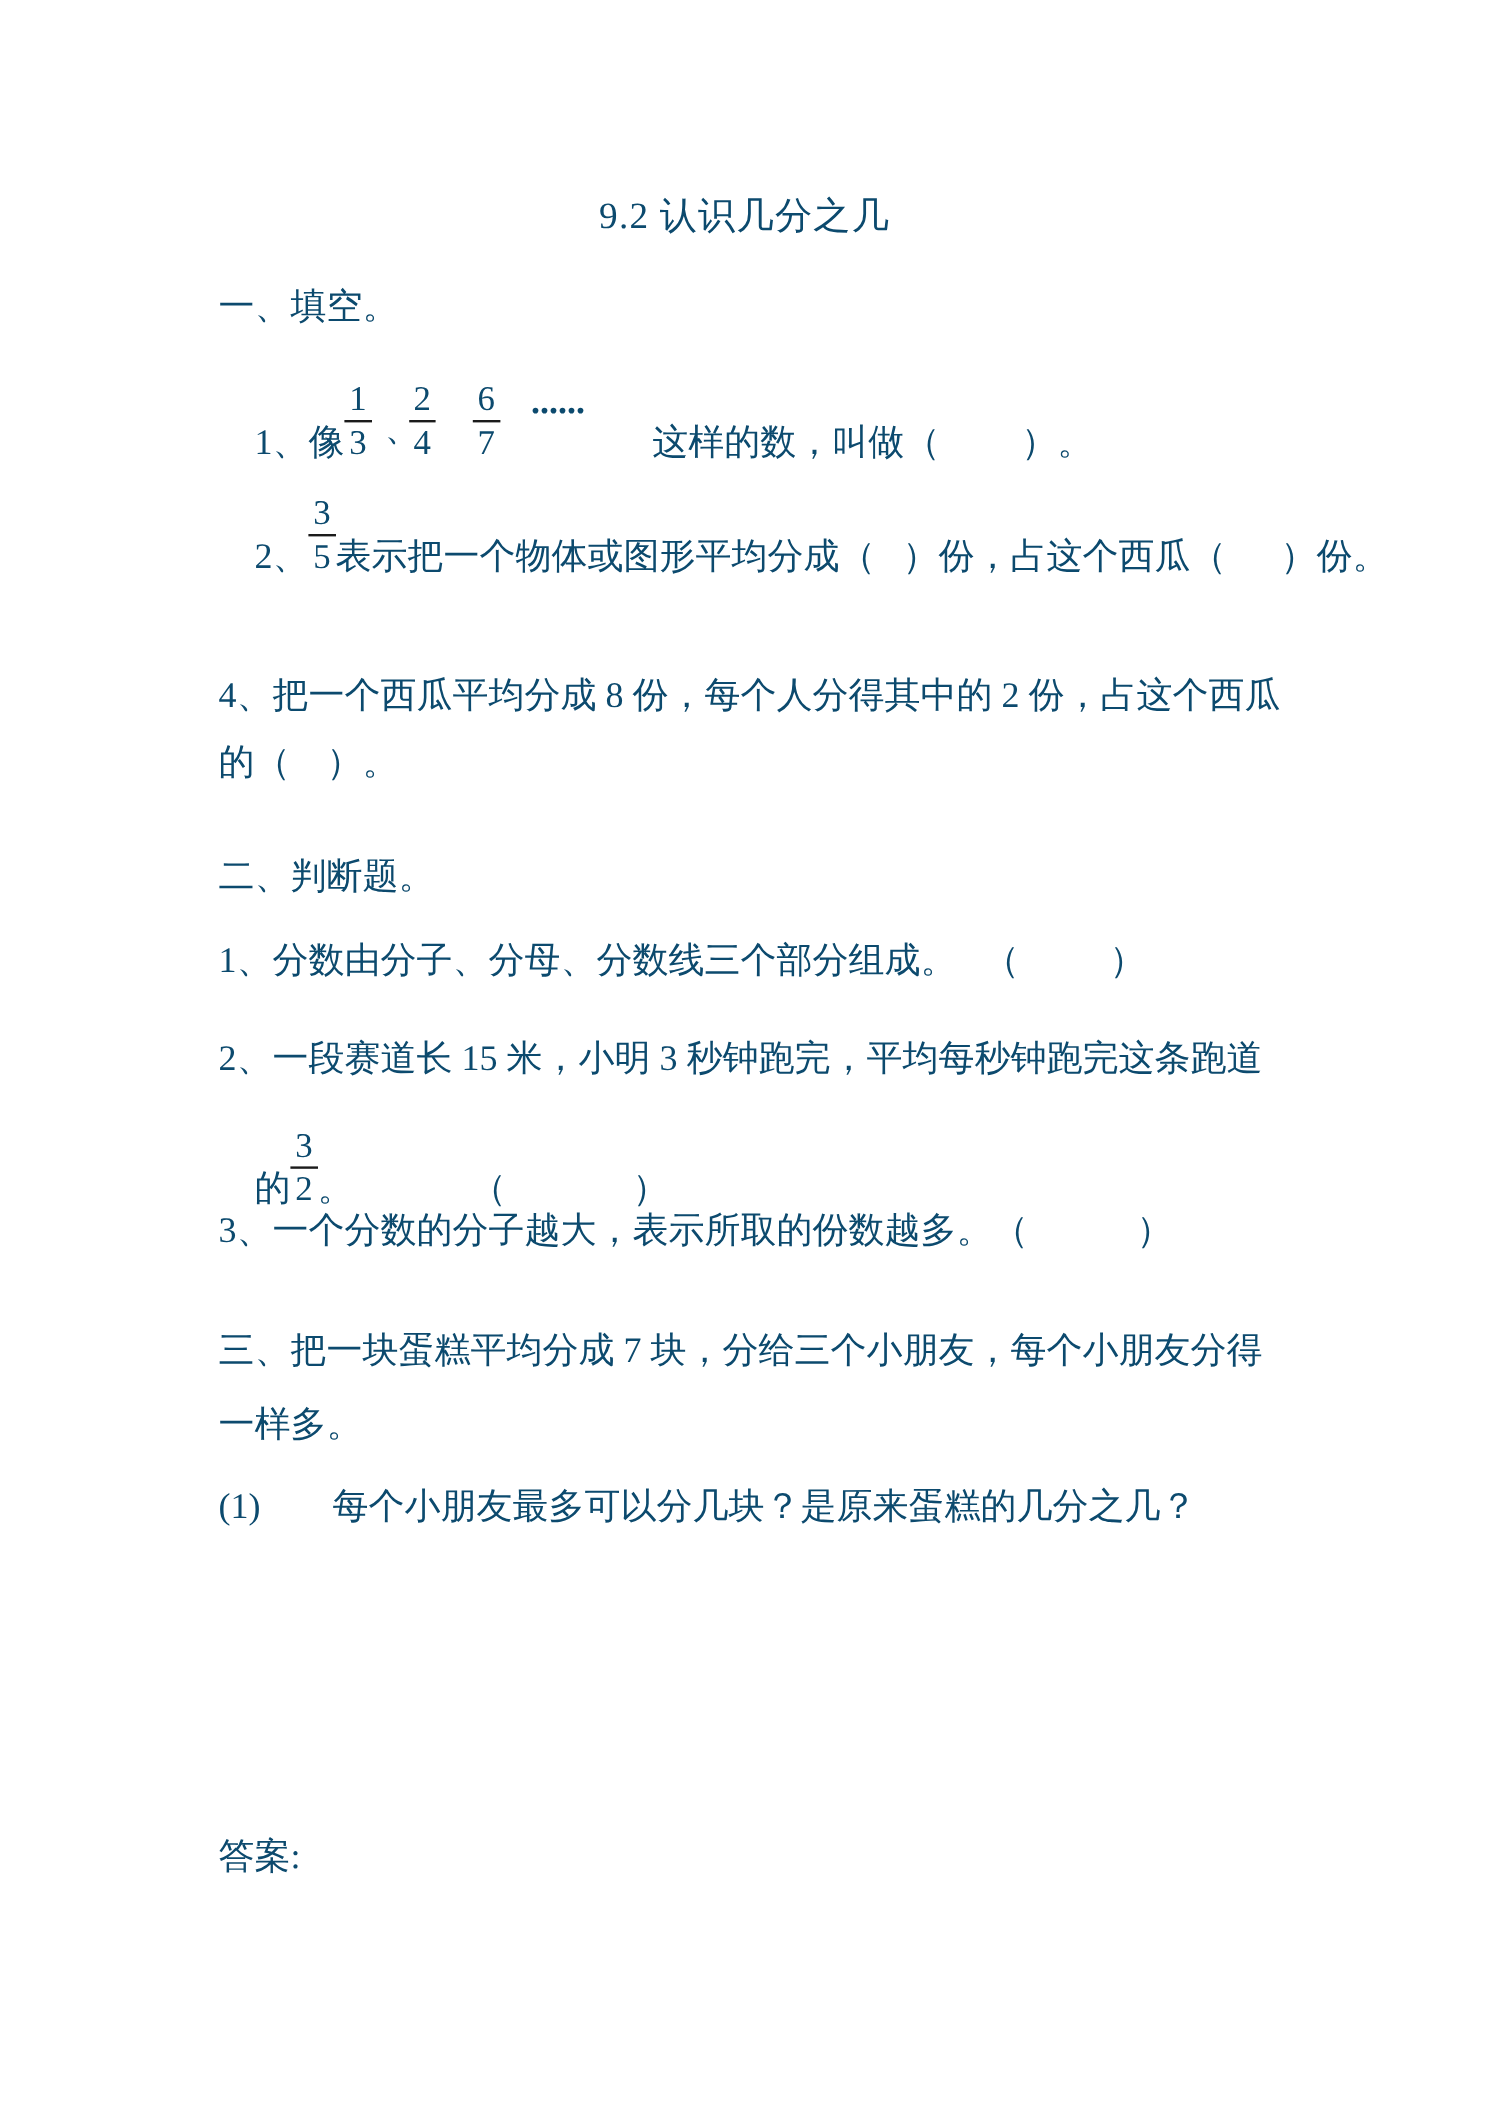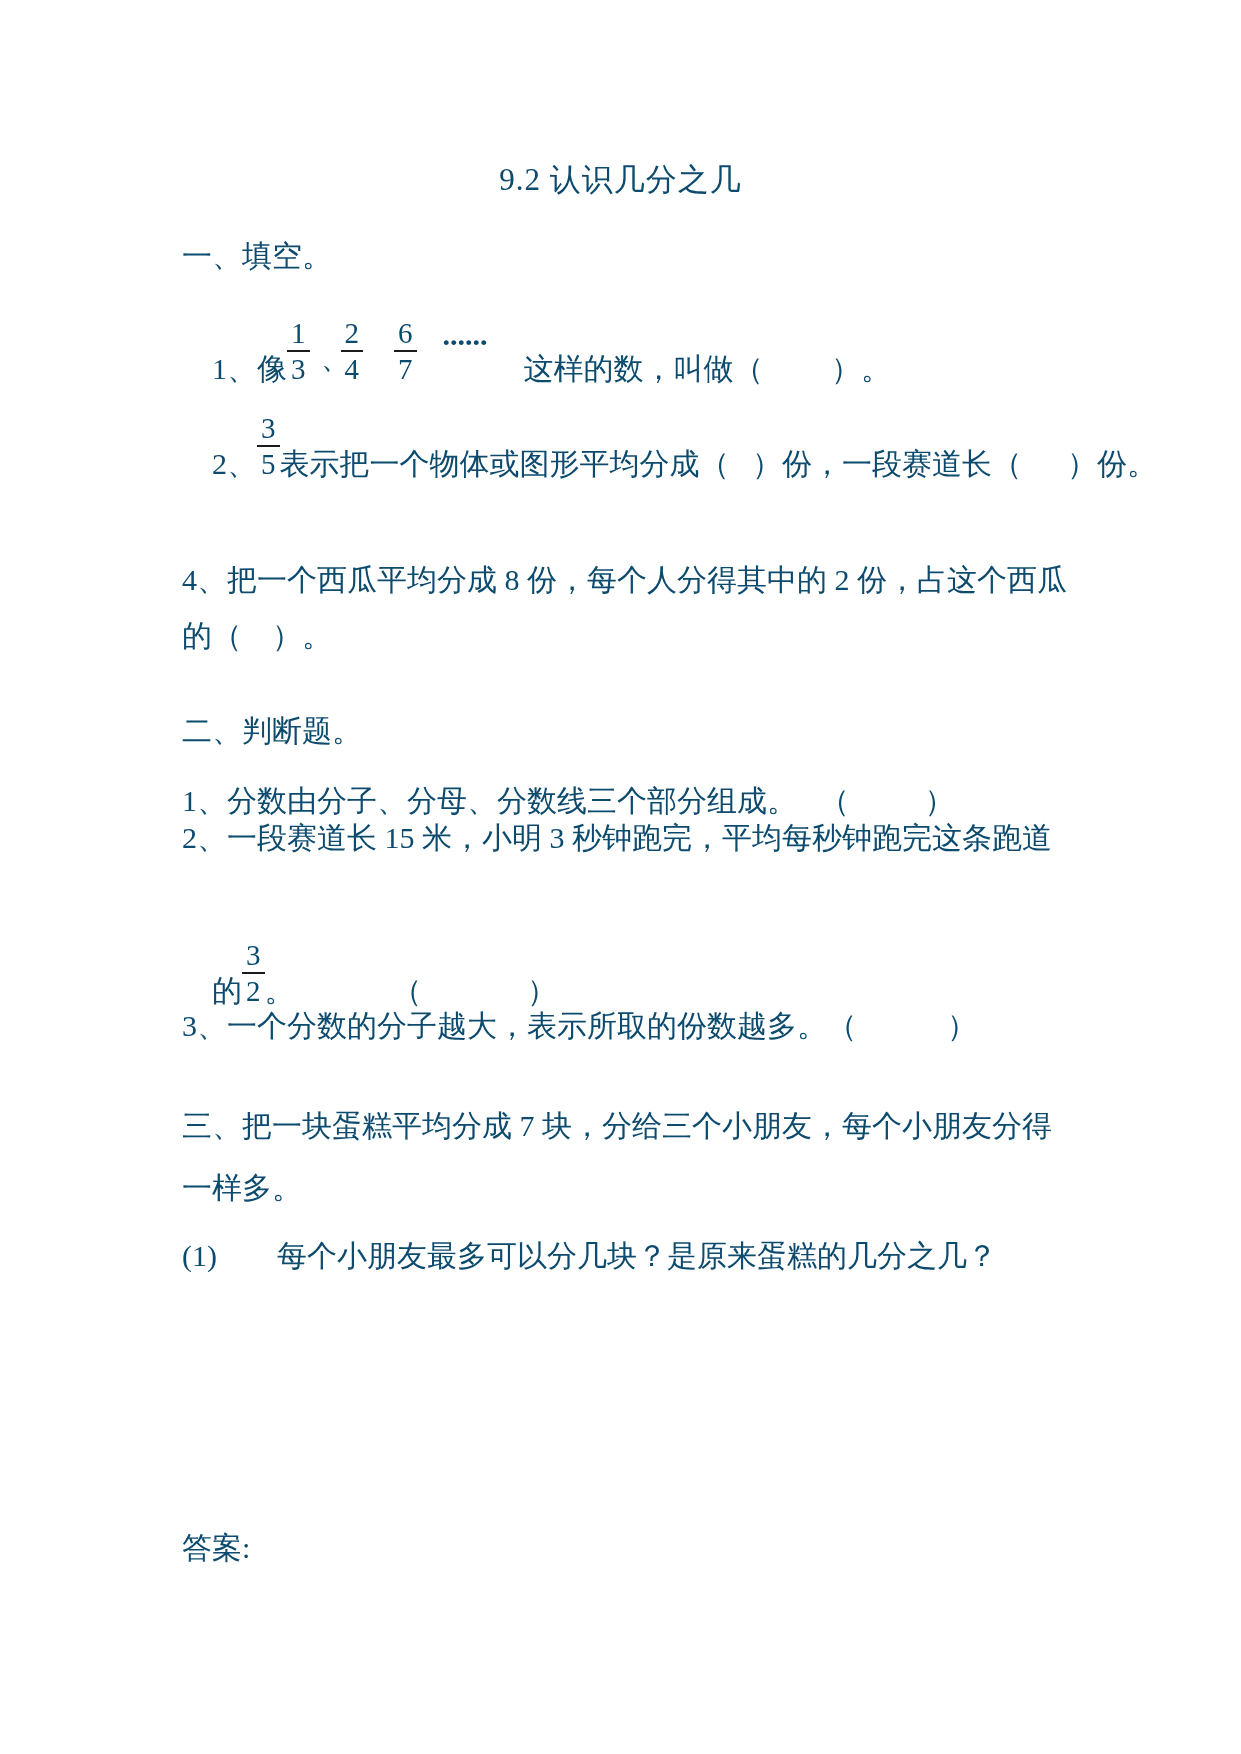--- a/index.html
+++ b/index.html
@@ -47,50 +47,50 @@
     border-top: 2px solid #1b1b1b;
     padding: 2px 4px 0 4px;
   }
   .frac.mr { margin-right: 31px; }
   .dots {
     position: relative;
     top: -34px;
     font-weight: bold;
     margin-left: 26px;
   }
-  .q1suffix { margin-left: 36px; }
+  .q1suffix { margin-left: 56px; }
 </style>
 </head>
 <body>
 
 <div class="page">
 
   <div class="line title">9.2 认识几分之几</div>
 
   <div class="line" style="top:238px">一、填空。</div>
 
   <div class="line" style="top:282px">
     <span>1、像</span><span class="frac mr"><span class="num">1</span><span class="den">3</span></span><span class="frac mr"><span class="num">2</span><span class="den">4</span></span><span class="frac"><span class="num">6</span><span class="den">7</span></span><span class="dots">......</span><span class="q1suffix">这样的数，叫做（         ）。</span>
   </div>
 
   <div class="line" style="top:340px;left:268px">、   、</div>
 
   <div class="line" style="top:377px">
-    <span>2、</span><span class="frac"><span class="num">3</span><span class="den">5</span></span><span>表示把一个物体或图形平均分成（   ）份，一段赛道长（      ）份。</span>
+    <span>2、</span><span class="frac"><span class="num">3</span><span class="den">5</span></span><span>表示把一个物体或图形平均分成（   ）份，占这个西瓜（      ）份。</span>
   </div>
 
 
   <div class="line" style="top:562px">4、把一个西瓜平均分成 8 份，每个人分得其中的 2 份，占这个西瓜</div>
   <div class="line" style="top:618px">的（    ）。</div>
 
   <div class="line" style="top:713px">二、判断题。</div>
 
   <div class="line" style="top:783px">1、分数由分子、分母、分数线三个部分组成。   （          ）</div>
 
-  <div class="line" style="top:820px">2、一段赛道长 15 米，小明 3 秒钟跑完，平均每秒钟跑完这条跑道</div>
+  <div class="line" style="top:865px">2、一段赛道长 15 米，小明 3 秒钟跑完，平均每秒钟跑完这条跑道</div>
 
   <div class="line" style="top:904px">
     <span>的</span><span class="frac"><span class="num">3</span><span class="den">2</span></span><span>。             （              ）</span>
   </div>
 
   <div class="line" style="top:1008px">3、一个分数的分子越大，表示所取的份数越多。（            ）</div>
 
   <div class="line" style="top:1108px">三、把一块蛋糕平均分成 7 块，分给三个小朋友，每个小朋友分得</div>
   <div class="line" style="top:1170px">一样多。</div>
 

